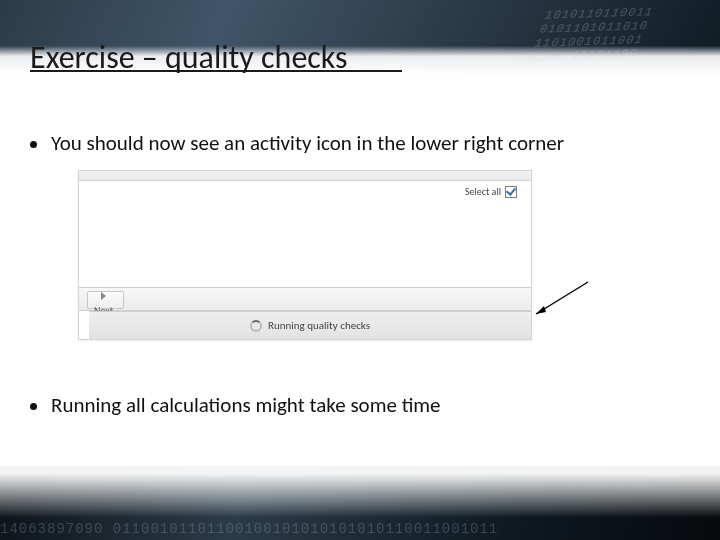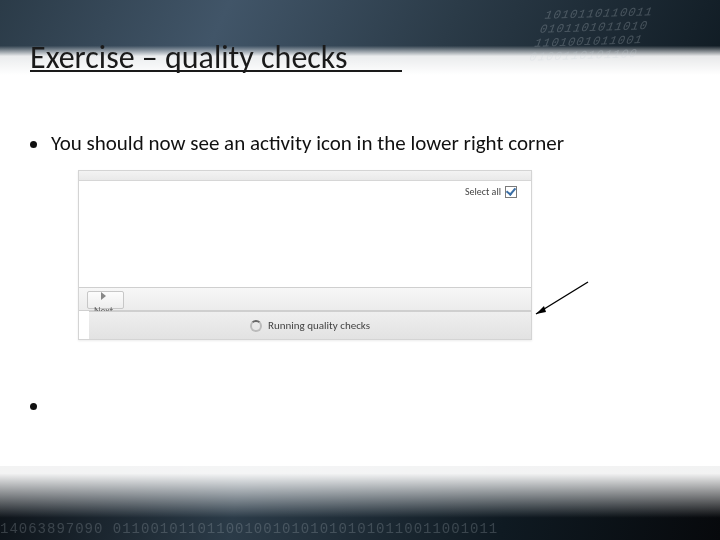--- a/index.html
+++ b/index.html
@@ -145,20 +145,21 @@
   </div>
 
   <svg class="arrow-annot" viewBox="0 0 60 40">
     <line x1="58" y1="2" x2="6" y2="34" stroke="#000" stroke-width="1.4"></line>
     <polygon points="6,34 14,26 16,32" fill="#000"></polygon>
   </svg>
 
   <div class="bullet2">
     <div class="bullet">
       <div class="dot"></div>
+      <div>Running all calculations might take some time</div>
     </div>
   </div>
 
   <div class="footer">
     <div class="bits">14063897090 01100101101100100101010101010110011001011</div>
   </div>
 
 </div>
 
 </body></html>

